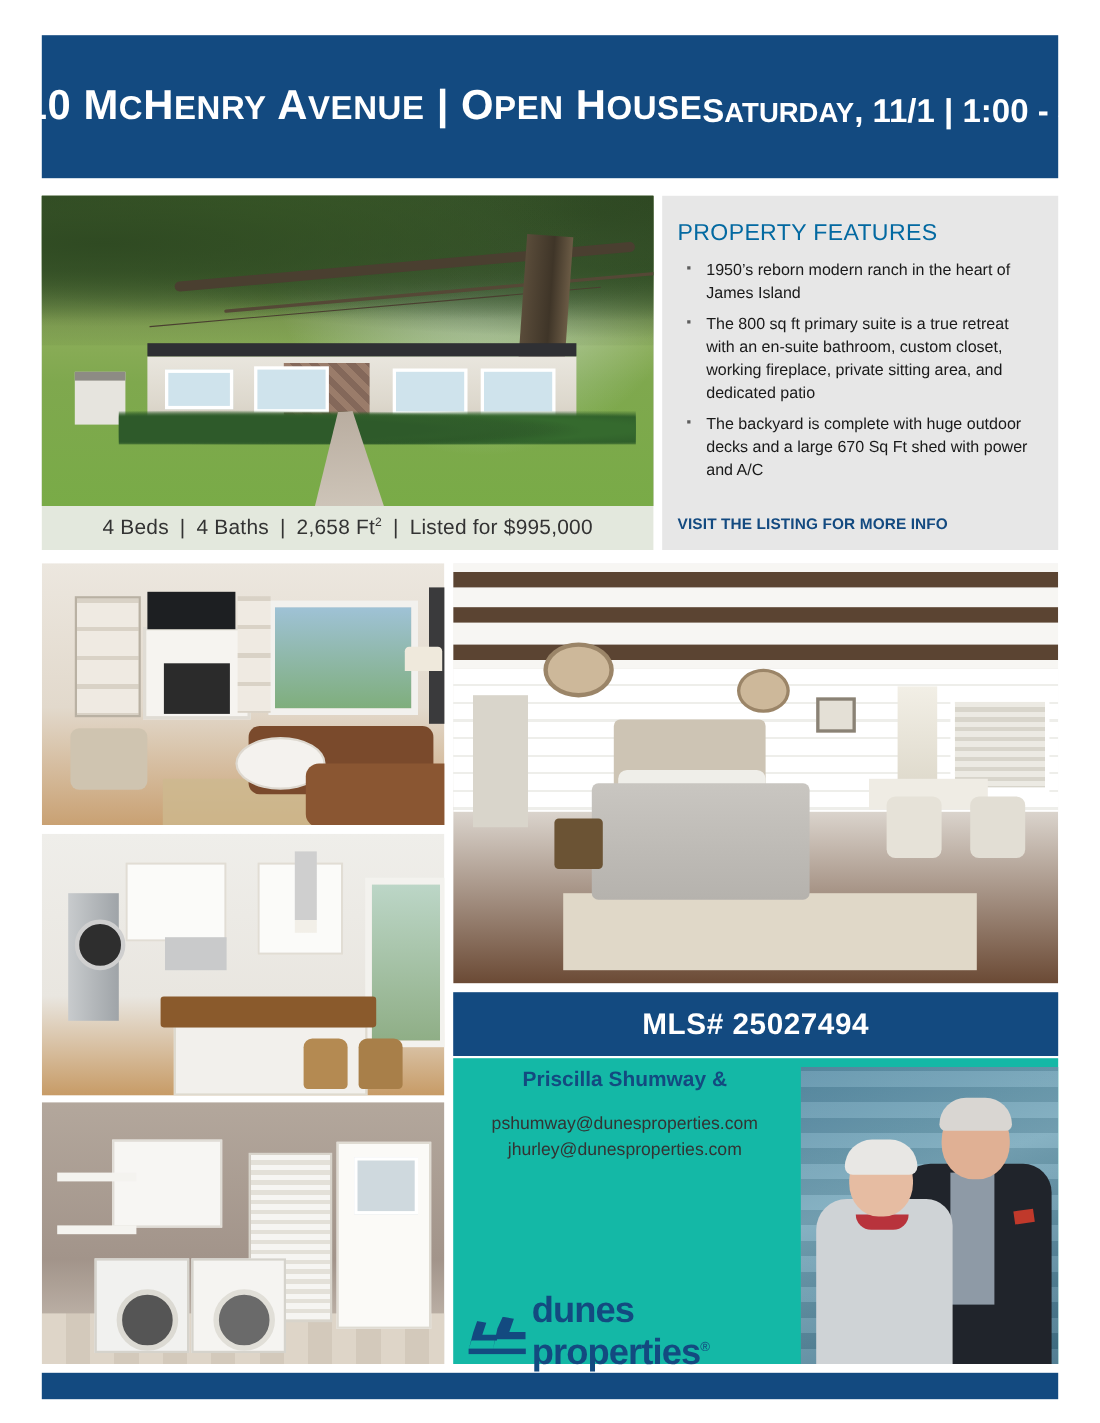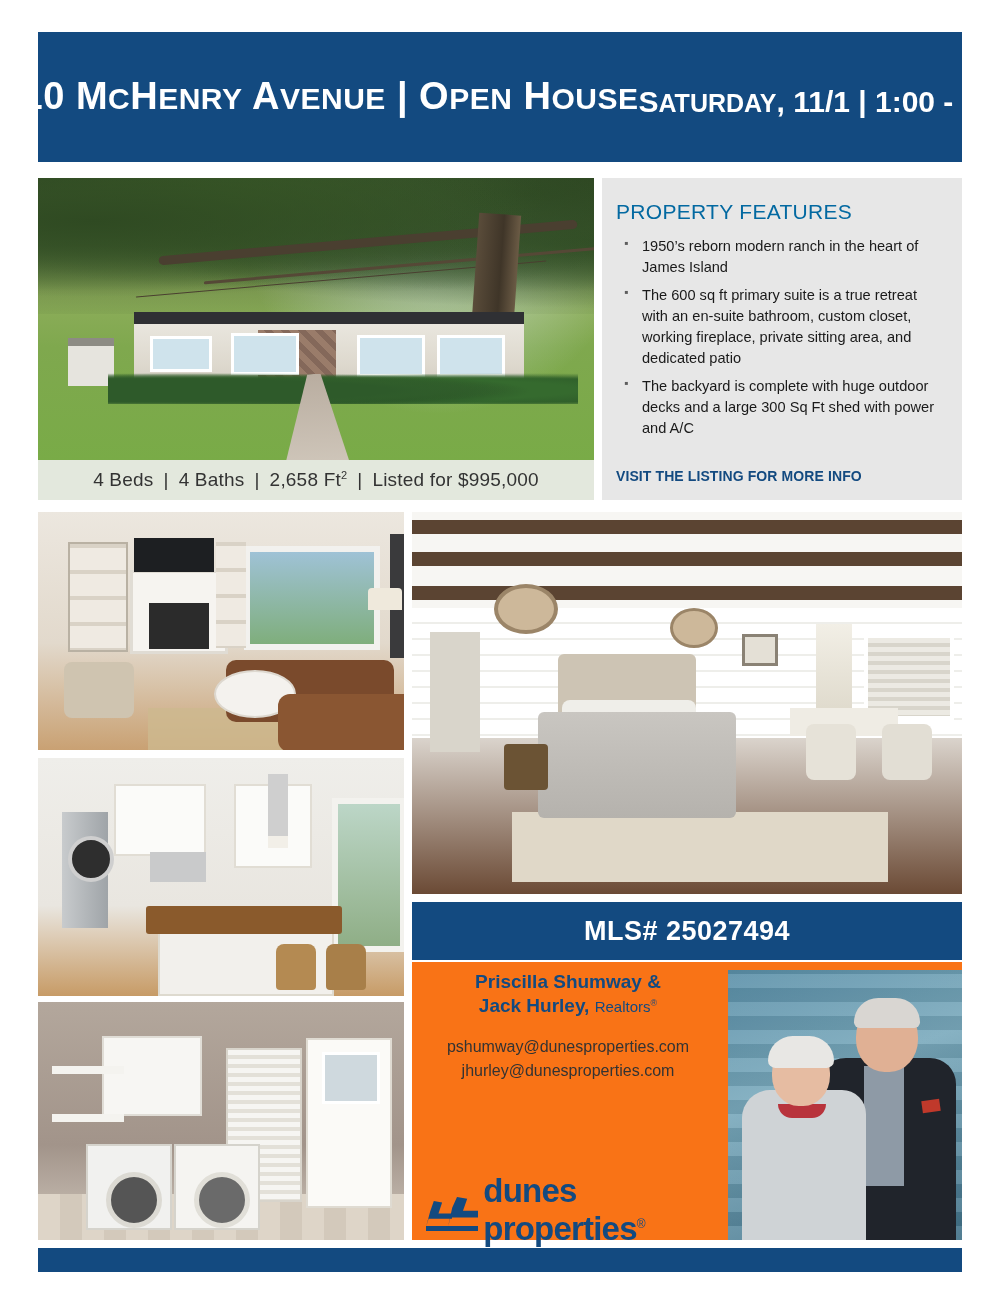--- a/index.html
+++ b/index.html
@@ -292,21 +292,21 @@
     letter-spacing: 0.5px;
   }
 
   
   .agent-block {
     position: absolute;
     left: 412px;
     top: 962px;
     width: 550px;
     height: 278px;
-    background: #f97316;
+    background: #14b8a6;
   }
   .agent-photo {
     position: absolute;
     right: 0;
     top: 8px;
     width: 234px;
     height: 270px;
     overflow: hidden;
     background: linear-gradient(160deg,#5a8fa8 0%, #79a9bc 40%, #3f6f86 100%);
   }
@@ -426,22 +426,22 @@
     <span style="padding:0 10px">|</span>
     <span><span>2,658 Ft</span><sup>2</sup></span>
     <span style="padding:0 10px">|</span>
     <span>Listed for $995,000</span>
   </div>
 
   <div class="features">
     <h2>PROPERTY FEATURES</h2>
     <ul>
       <li>1950’s reborn modern ranch in the heart of James Island</li>
-      <li>The 600 sq ft primary suite is a true retreat with an en-suite bathroom, custom closet, working fireplace, private sitting area, and dedicated patio</li>
-      <li>The backyard is complete with huge outdoor decks and a large 300 Sq Ft shed with power and A/C</li>
+      <li>The 800 sq ft primary suite is a true retreat with an en-suite bathroom, custom closet, working fireplace, private sitting area, and dedicated patio</li>
+      <li>The backyard is complete with huge outdoor decks and a large 670 Sq Ft shed with power and A/C</li>
     </ul>
     <div class="cta">VISIT THE LISTING FOR MORE INFO</div>
   </div>
 
   <div class="ph photo-living">
     <div class="lv-bg"></div>
     <div class="lv-window"></div>
     <div class="lv-fire"></div>
     <div class="lv-tv"></div>
     <div class="lv-shelf"></div>
@@ -506,26 +506,20 @@
   </div>
 
   <div class="mls-bar">
     <span>MLS# 25027494</span>
   </div>
 
   <div class="agent-block">
     <div class="agent-text">
       <div class="agent-names">
         <div>Priscilla Shumway &amp;</div>
-        <div>
-          <span>Jack Hurley,</span>
-          <span class="realtors">
-            <span>Realtors</span><sup>®</sup>
-          </span>
-        </div>
       </div>
       <div class="agent-emails">
         <div>pshumway@dunesproperties.com</div>
         <div>jhurley@dunesproperties.com</div>
       </div>
     </div>
 
     <div class="agent-photo">
       <div class="ag-plank"></div>
       <div class="ag-man-body"></div>

